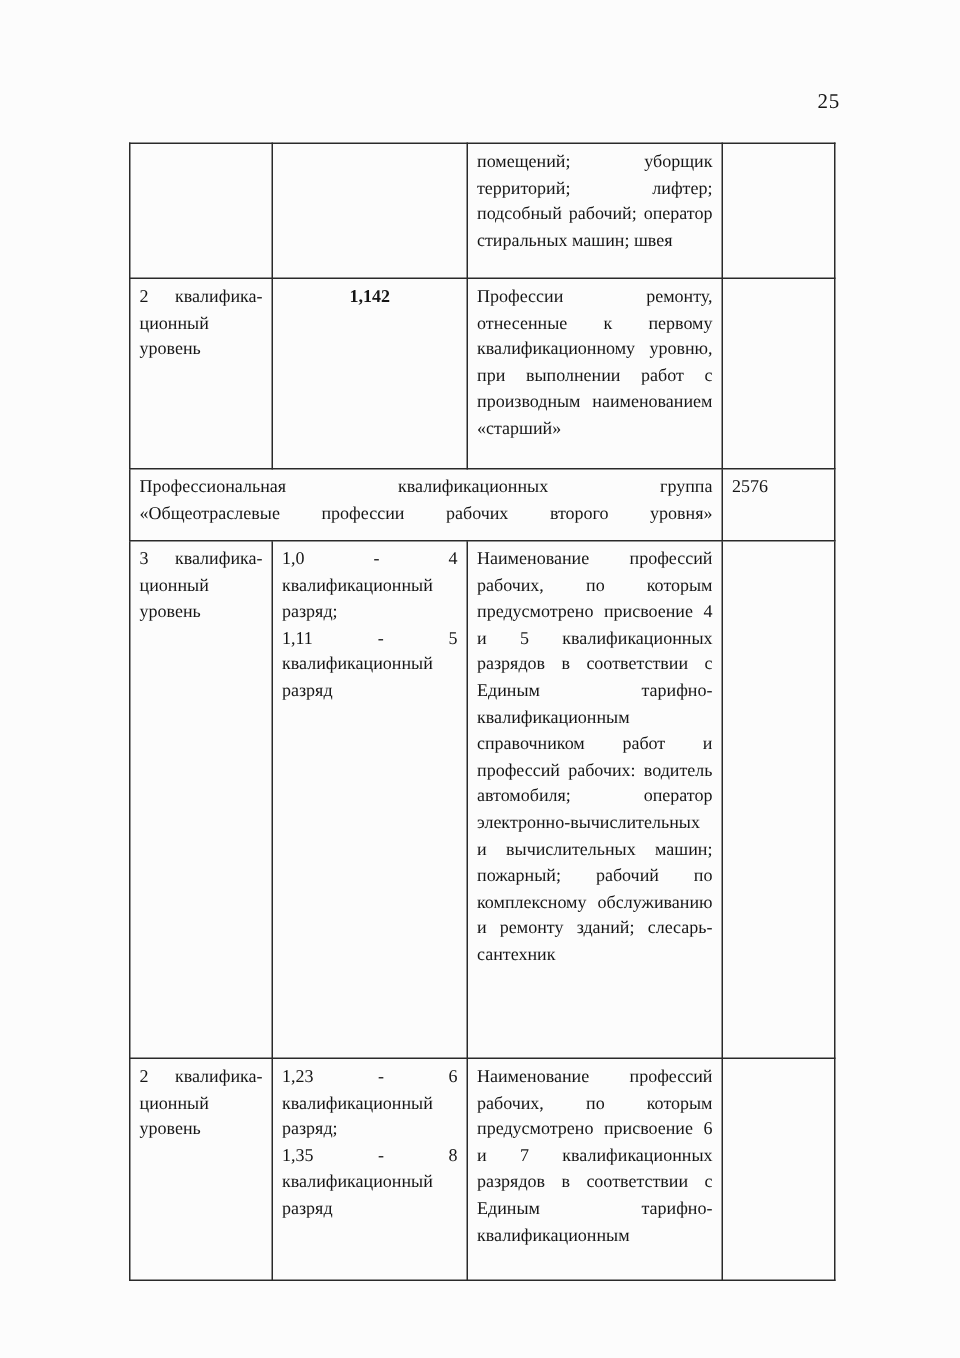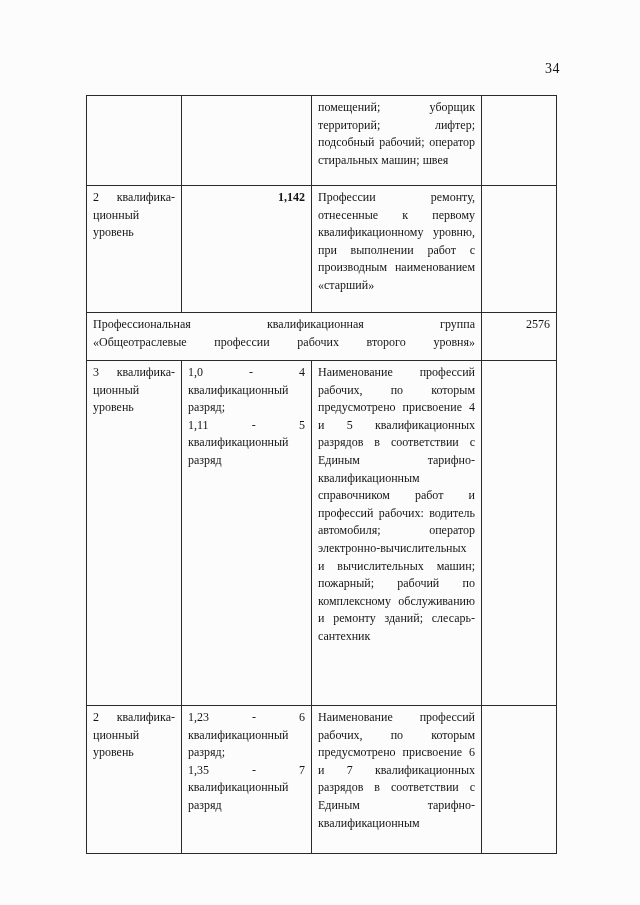--- a/index.html
+++ b/index.html
@@ -25,29 +25,29 @@
   td {
     border: 1px solid #2a2a2a;
     vertical-align: top;
     padding: 3px 6px 4px 6px;
     font-size: 12px;
     line-height: 17.6px;
   }
   .just { text-align: justify; }
   .pre { white-space: pre-line; }
   .stretch-last { text-align-last: justify; }
-  .coef { text-align: right; font-weight: bold; }
-  .salary { text-align: right; margin-top: 35px; }
+  .coef { text-align: center; font-weight: bold; }
+  .salary { text-align: left; margin-top: 35px; }
 </style>
 </head>
 <body>
 
 <div class="page">
 
-  <div class="page-number">34</div>
+  <div class="page-number">25</div>
 
   <table class="doc">
     <colgroup>
       <col style="width:95px">
       <col style="width:130px">
       <col style="width:170px">
       <col style="width:75px">
     </colgroup>
     <tbody>
 
@@ -59,36 +59,36 @@
       </tr>
 
       <tr style="height:127px">
         <td class="just">2 квалифика-ционный уровень</td>
         <td class="coef">1,142</td>
         <td class="just">Профессии ремонту, отнесенные к первому квалификационному уровню, при выполнении работ с производным наименованием «старший»</td>
         <td></td>
       </tr>
 
       <tr style="height:48px">
-        <td colspan="3" class="just pre stretch-last">Профессиональная квалификационная группа
+        <td colspan="3" class="just pre stretch-last">Профессиональная квалификационных группа
 «Общеотраслевые профессии рабочих второго уровня»</td>
         <td class="salary">2576</td>
       </tr>
 
       <tr style="height:345px">
         <td class="just">3 квалифика-ционный уровень</td>
         <td class="just pre">1,0 - 4 квалификационный разряд;
 1,11 - 5 квалификационный разряд</td>
         <td class="just">Наименование профессий рабочих, по которым предусмотрено присвоение 4 и 5 квалификационных разрядов в соответствии с Единым тарифно-квалификационным справочником работ и профессий рабочих: водитель автомобиля; оператор электронно-вычислительных и вычислительных машин; пожарный; рабочий по комплексному обслуживанию и ремонту зданий; слесарь-сантехник</td>
         <td></td>
       </tr>
 
       <tr style="height:148px">
         <td class="just">2 квалифика-ционный уровень</td>
         <td class="just pre">1,23 - 6 квалификационный разряд;
-1,35 - 7 квалификационный разряд</td>
+1,35 - 8 квалификационный разряд</td>
         <td class="just">Наименование профессий рабочих, по которым предусмотрено присвоение 6 и 7 квалификационных разрядов в соответствии с Единым тарифно-квалификационным</td>
         <td></td>
       </tr>
 
     </tbody>
   </table>
 </div>
 
 </body></html>

